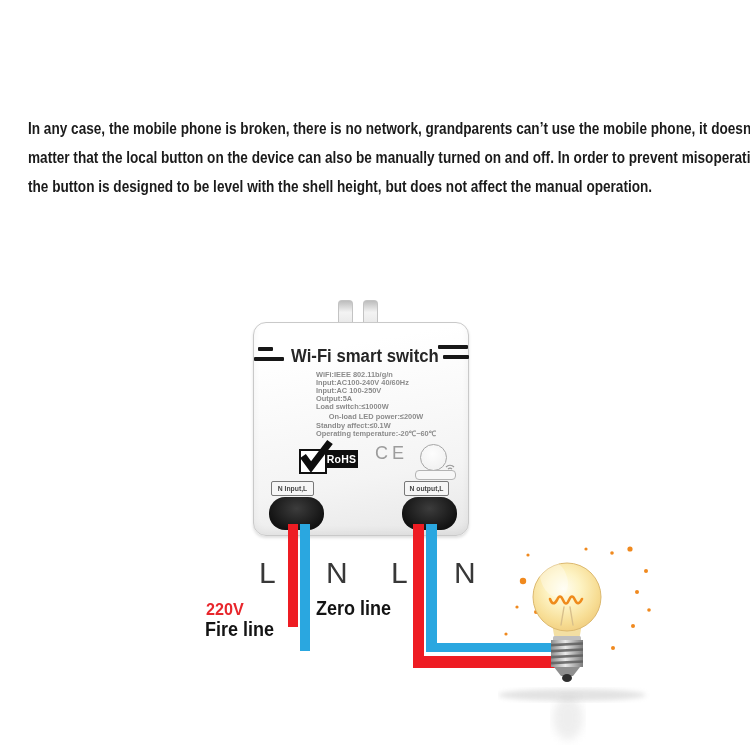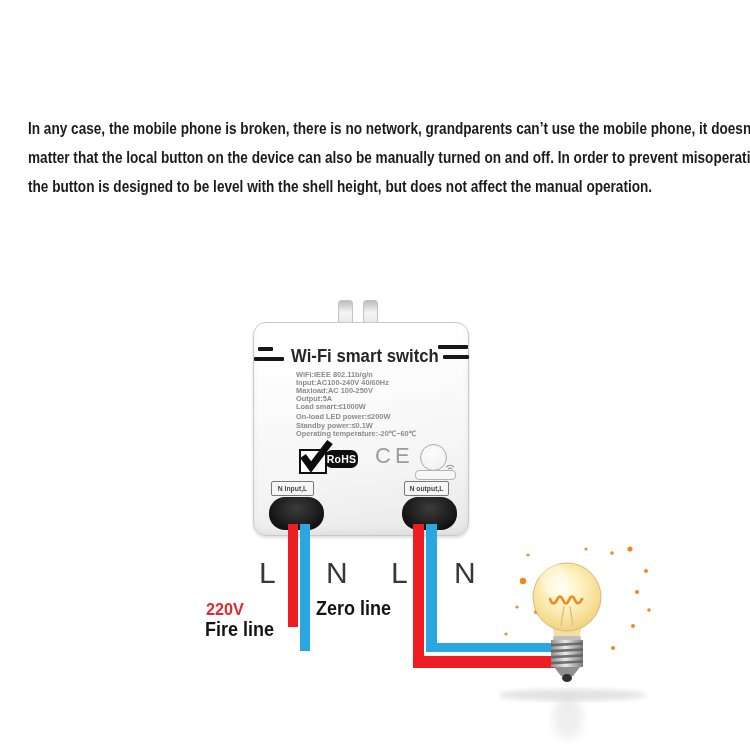--- a/index.html
+++ b/index.html
@@ -19,29 +19,29 @@
        background:linear-gradient(170deg,#ffffff 15%,#f4f4f4 70%,#e7e7e7 100%);
        border:1px solid #c9c9c9;box-shadow:0 2px 3px rgba(0,0,0,.13), inset 0 -4px 7px rgba(0,0,0,.05);}
   .device-title{position:absolute;left:291px;top:346px;width:150px;text-align:center;font-size:18px;
        font-weight:700;color:#262626;transform:scaleX(.93);transform-origin:0 0;white-space:nowrap;}
   .mark{position:absolute;height:4px;background:#171717;border-radius:1px;}
   .mkl1{left:258px;top:347px;width:15px;} .mkl2{left:254px;top:357px;width:30px;}
   .mkr1{left:438px;top:345px;width:30px;} .mkr2{left:443px;top:355px;width:26px;}
 
   .specs{position:absolute;left:296px;top:371px;font-size:7.4px;line-height:8.1px;font-weight:700;
          color:#8b8b8b;letter-spacing:0;}
-  .specs div{white-space:nowrap;}
-  .specs .gap{margin-top:2px;}
+  .specs div{white-space:nowrap;margin-left:20px;}
+  .specs .gap{margin-top:2px;text-align:center;}
 
   .rohs-checkbox{position:absolute;left:299px;top:449px;width:24px;height:21px;background:#fff;
          border:2.5px solid #101010;}
   .rohs-check-svg{position:absolute;left:296px;top:437px;}
-  .rohs-box{position:absolute;left:325px;top:450px;width:33px;height:18px;background:#0e0e0e;border-radius:7px;
+  .rohs-box{position:absolute;left:325px;top:450px;width:33px;height:18px;background:#0e0e0e;border-radius:0;
          color:#fff;font-size:10.5px;font-weight:700;text-align:center;line-height:18px;letter-spacing:.2px;}
-  .ce-mark{position:absolute;left:375px;top:443px;font-size:22px;color:#9c9c9c;font-weight:500;
+  .ce-mark{position:absolute;left:375px;top:443px;font-size:18px;color:#9c9c9c;font-weight:500;
          letter-spacing:4px;}
   .btn-circle{position:absolute;left:420px;top:444px;width:25px;height:25px;border-radius:50%;
          border:1.5px solid #a6a6a6;background:radial-gradient(circle at 45% 35%,#fdfdfd,#eeeeee);}
   .wifi-mini{position:absolute;left:444px;top:462px;}
   .pill-slot{position:absolute;left:415px;top:470px;width:39px;height:8px;border-radius:4px;
          border:1px solid #b3b3b3;background:#f7f7f7;}
   .term-label{position:absolute;height:13px;border:1px solid #787878;border-radius:2px;background:#f6f6f6;
          font-size:6.8px;font-weight:700;color:#474747;text-align:center;line-height:13px;white-space:nowrap;}
   .tl-in{left:271px;top:481px;width:41px;} .tl-out{left:404px;top:481px;width:43px;}
   .terminal{position:absolute;top:497px;width:55px;height:33px;border-radius:16px;
@@ -86,25 +86,25 @@
 
   <div class="mark mkl1"></div>
   <div class="mark mkl2"></div>
   <div class="mark mkr1"></div>
   <div class="mark mkr2"></div>
   <div class="device-title">Wi-Fi smart switch</div>
 
   <div class="specs">
     <div>WiFi:IEEE 802.11b/g/n</div>
     <div>Input:AC100-240V  40/60Hz</div>
-    <div>Maxload:AC 100-250V</div>
+    <div>Input:AC 100-250V</div>
     <div>Output:5A</div>
-    <div>Load smart:≤1000W</div>
+    <div>Load switch:≤1000W</div>
     <div class="gap">On-load LED power:≤200W</div>
-    <div>Standby power:≤0.1W</div>
+    <div>Standby affect:≤0.1W</div>
     <div>Operating temperature:-20℃~60℃</div>
   </div>
 
   <div class="rohs-checkbox"></div>
   <svg class="rohs-check-svg" width="38" height="36" viewBox="0 0 38 36">
     <polyline points="7,19 15,30 34,5" fill="none" stroke="#0d0d0d" stroke-width="7"></polyline>
   </svg>
   <div class="rohs-box">RoHS</div>
   <div class="ce-mark">CE</div>
   <div class="btn-circle"></div>

